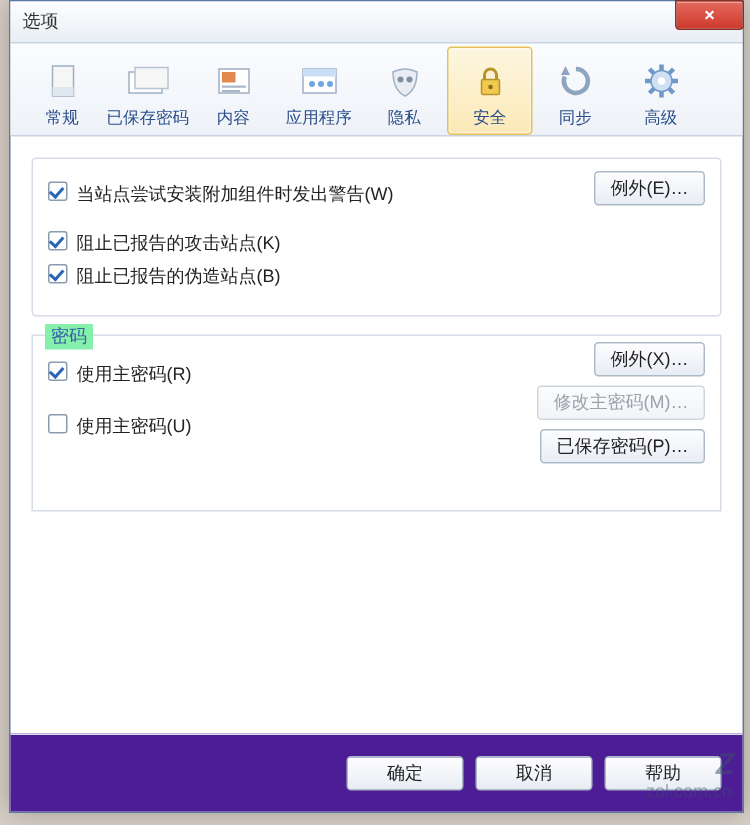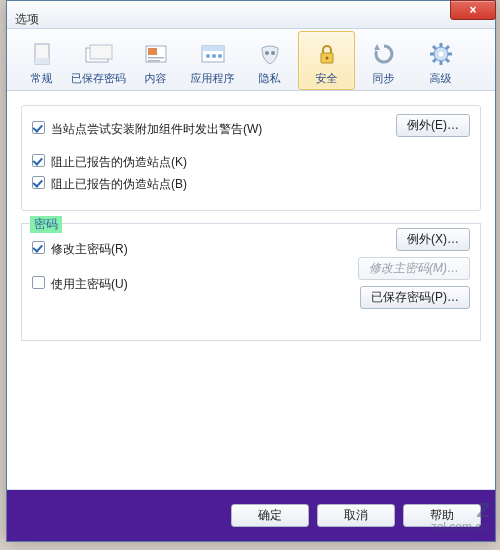--- a/index.html
+++ b/index.html
@@ -10,21 +10,21 @@
     background: #fff;
     border: 1px solid #5a7aa0;
     box-shadow: 0 0 18px rgba(0,0,0,0.25);
     display: flex; flex-direction: column;
   }
 
   
   .titlebar {
     height: 28px; background: linear-gradient(#fdfdfe, #e9eef5);
     border-bottom: 1px solid #c9d4e3;
-    display: flex; align-items: flex-end; padding: 0 0 0 8px;
+    display: flex; align-items: center; padding: 0 0 0 8px;
     position: relative;
   }
   .titlebar .title { color: #333; font-size: 12px; }
   .close-btn {
     position: absolute; right: -1px; top: -1px;
     width: 46px; height: 20px;
     background: linear-gradient(#e46a5e, #cf3a2c);
     border: 1px solid #8a2e23;
     border-top-right-radius: 2px; border-bottom-left-radius: 3px; border-bottom-right-radius: 3px;
     color: #fff; text-align: center; line-height: 18px; font-weight: bold;
@@ -83,21 +83,21 @@
     margin-left: 32px;
   }
   .btn {
     height: 23px; padding: 0 10px; min-width: 72px;
     background: linear-gradient(#fdfdfe, #e8edf4);
     border: 1px solid #aeb9c7; border-radius: 3px;
     color: #222; line-height: 21px; text-align: center;
     box-shadow: inset 0 1px 0 #fff;
     white-space: nowrap;
   }
-  .btn.disabled { color: #9aa2ac; border-color: #cdd5df; background: linear-gradient(#fbfcfd,#f2f4f7); font-style: italic; }
+  .btn.disabled { color: #9aa2ac; border-color: #cdd5df; background: linear-gradient(#fbfcfd,#f2f4f7); }
 
   .fieldset {
     position: relative; border: 1px solid #d6dde6;
     padding: 12px 10px 12px 10px; margin-bottom: 12px;
   }
   .fieldset .legend {
     position: absolute; top: -8px; left: 8px;
     background: #86efac; padding: 0 4px; color: #3361a5;
   }
 
@@ -230,38 +230,38 @@
       <div class="side-btn-col">
         <div class="btn">例外(E)…</div>
       </div>
       <div class="row">
         <span class="chk checked"></span>
         <span class="lbl">当站点尝试安装附加组件时发出警告(W)</span>
       </div>
       <div style="height:6px"></div>
       <div class="row">
         <span class="chk checked"></span>
-        <span class="lbl">阻止已报告的伪造站点(K)</span>
+        <span class="lbl">阻止已报告的攻击站点(K)</span>
       </div>
       <div class="row">
         <span class="chk checked"></span>
         <span class="lbl">阻止已报告的伪造站点(B)</span>
       </div>
     </div>
 
     <div class="fieldset">
       <span class="legend">密码</span>
       <div class="side-btn-col" style="top:4px;">
         <div class="btn">例外(X)…</div>
         <div class="btn disabled">修改主密码(M)…</div>
         <div class="btn">已保存密码(P)…</div>
       </div>
       <div class="row">
         <span class="chk checked"></span>
-        <span class="lbl">修改主密码(R)</span>
+        <span class="lbl">使用主密码(R)</span>
       </div>
       <div style="height:8px"></div>
       <div class="row">
         <span class="chk"></span>
         <span class="lbl">使用主密码(U)</span>
       </div>
       <div style="height:30px"></div>
     </div>
 
   </div>

